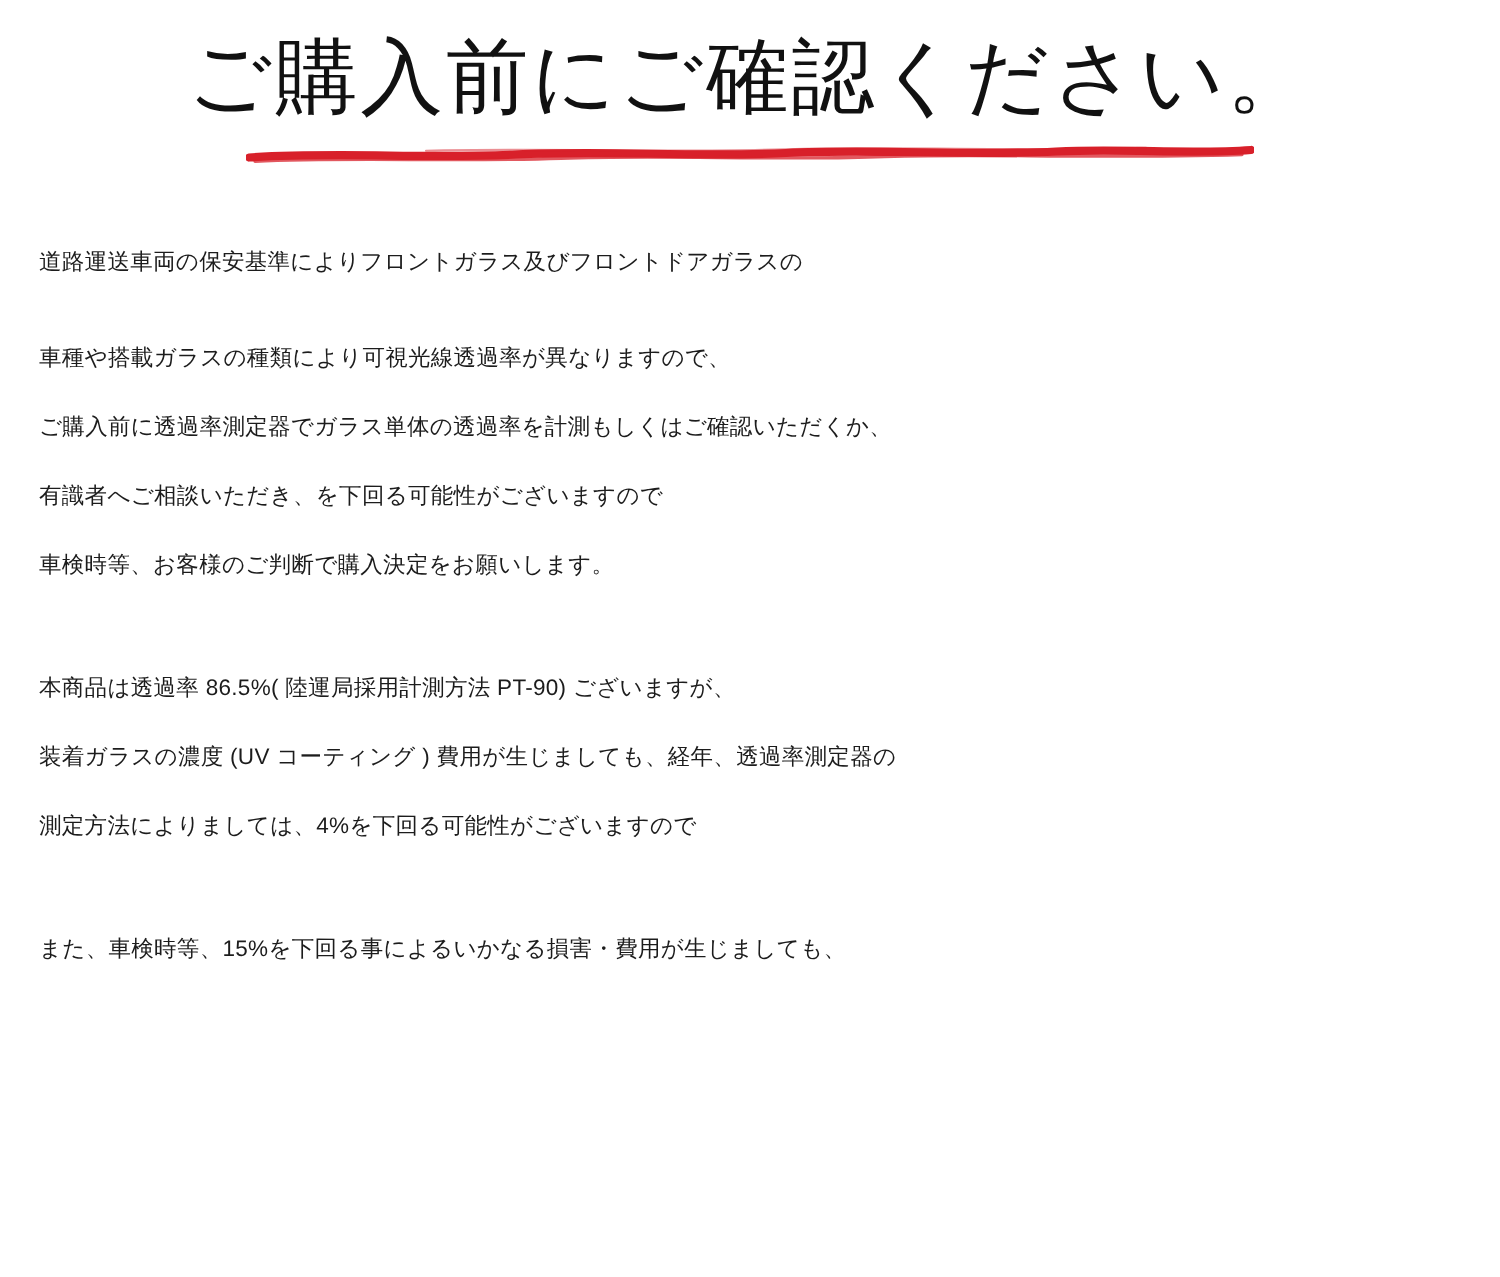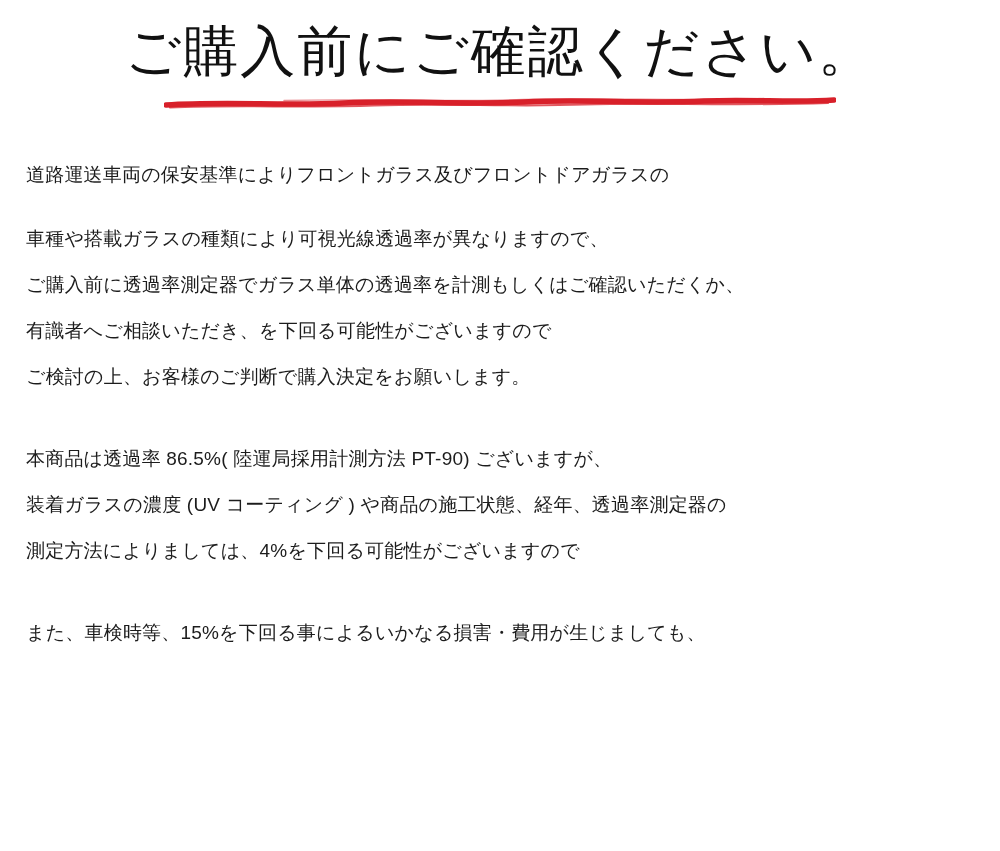--- a/index.html
+++ b/index.html
@@ -59,21 +59,21 @@
     width: 946px;
   }
   .para {
     margin: 0;
     padding: 0;
   }
   .para + .para {
     margin-top: 36px;
   }
   .line {
-    font-size: 19px;
+    font-size: 15px;
     line-height: 46px;
     letter-spacing: 0.2px;
     color: #1c1c1c;
     white-space: pre;
     font-weight: 400;
   }
 </style>
 </head>
 <body>
 
@@ -92,26 +92,26 @@
   </div>
 
   <div class="body">
 
     <p class="para">
       <span class="line">道路運送車両の保安基準によりフロントガラス及びフロントドアガラスの</span><br>
       <br>
       <span class="line">車種や搭載ガラスの種類により可視光線透過率が異なりますので、</span><br>
       <span class="line">ご購入前に透過率測定器でガラス単体の透過率を計測もしくはご確認いただくか、</span><br>
       <span class="line">有識者へご相談いただき、を下回る可能性がございますので</span><br>
-      <span class="line">ご検討の上、お客様のご判断で購入決定をお願いします。</span>
+      <span class="line">車検時等、お客様のご判断で購入決定をお願いします。</span>
     </p>
 
     <p class="para">
       <span class="line">本商品は透過率 86.5%( 陸運局採用計測方法 PT-90) ございますが、</span><br>
-      <span class="line">装着ガラスの濃度 (UV コーティング ) や商品の施工状態、経年、透過率測定器の</span><br>
+      <span class="line">装着ガラスの濃度 (UV コーティング ) 費用が生じましても、経年、透過率測定器の</span><br>
       <span class="line">測定方法によりましては、4%を下回る可能性がございますので</span><br>
     </p>
 
     <p class="para">
       <span class="line">また、車検時等、15%を下回る事によるいかなる損害・費用が生じましても、</span><br>
     </p>
 
   </div>
 </div>
 

